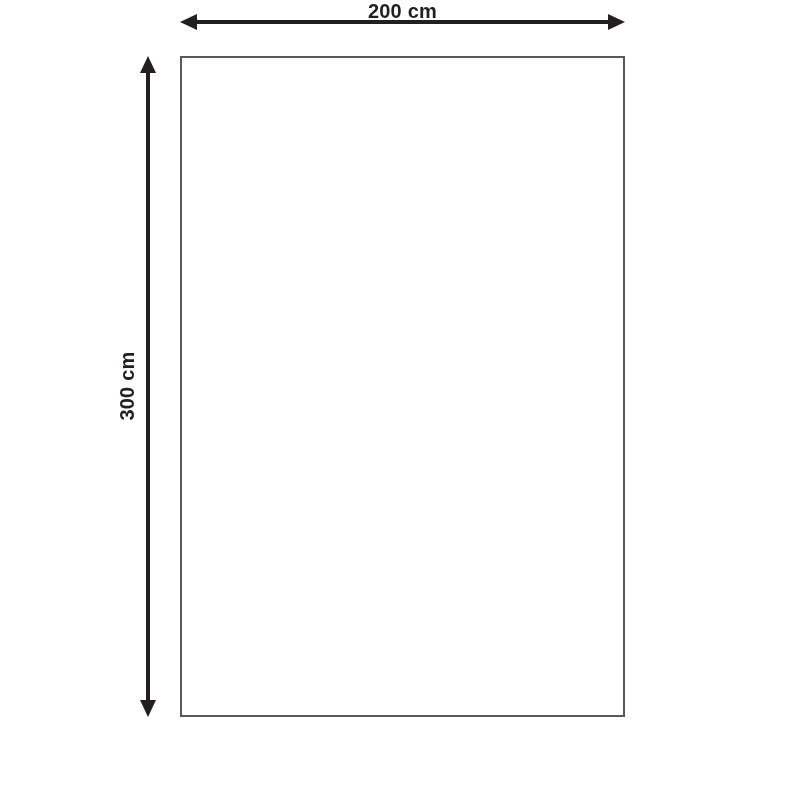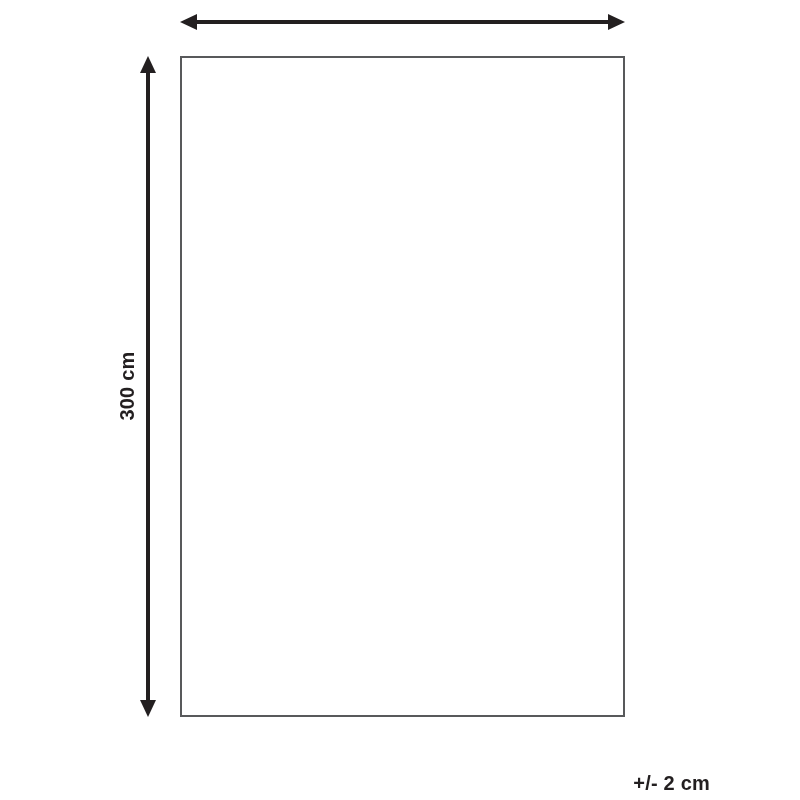--- a/index.html
+++ b/index.html
@@ -142,24 +142,24 @@
 <div class="canvas">
 
   <div class="outline-rect"></div>
 
   <div class="h-arrow">
     <span class="head-left"></span>
     <span class="shaft"></span>
     <span class="head-right"></span>
   </div>
 
+  <div class="width-label">200 cm</div>
 
   <div class="v-arrow">
     <span class="head-top"></span>
     <span class="shaft"></span>
     <span class="head-bottom"></span>
   </div>
 
   <div class="height-label">300 cm</div>
 
-  <div class="tolerance-label">+/- 2 cm</div>
 
 </div>
 
 </body></html>

